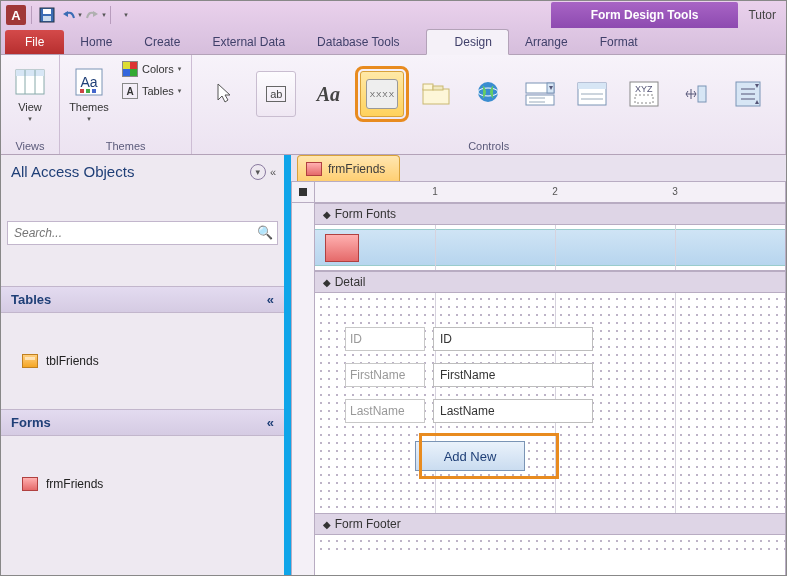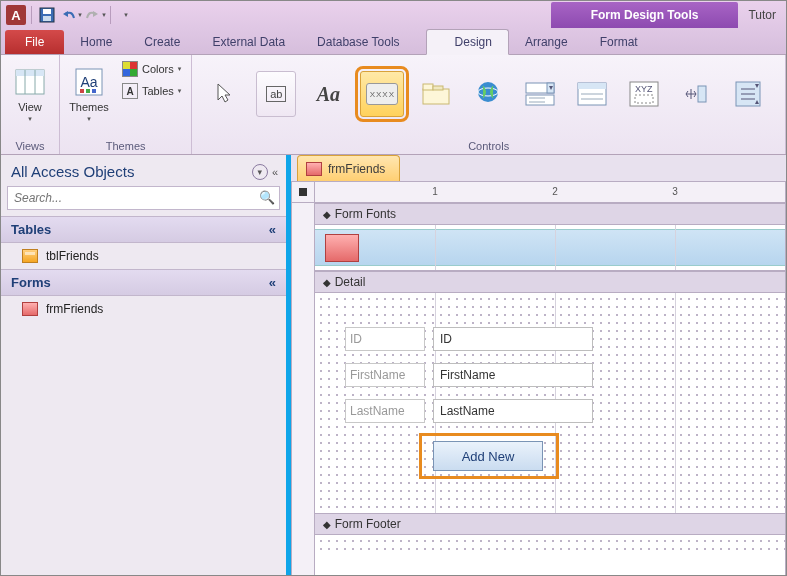--- a/index.html
+++ b/index.html
@@ -32,26 +32,26 @@
 .themes-sub { display: flex; flex-direction: column; gap: 2px; }
 .small-row { display: flex; align-items: center; gap: 4px; padding: 2px 4px; font-size: 11px; }
 .swatch-grid { width: 16px; height: 16px; background: conic-gradient(#d33 0 25%, #3a3 0 50%, #36d 0 75%, #dd3 0 100%); border: 1px solid #888; }
 .font-sq { width: 16px; height: 16px; border: 1px solid #888; display: flex; align-items: center; justify-content: center; font-weight: bold; font-size: 10px; }
 
 
 .ctrl-strip { display: flex; align-items: center; gap: 12px; height: 70px; padding: 0 6px; }
 .ctrl-btn { width: 40px; height: 46px; border: 1px solid #c9bdd0; background: linear-gradient(#fdfcfe,#efe7f3); border-radius: 3px; display: flex; align-items: center; justify-content: center; font-size: 11px; color: #444; }
 .ctrl-btn.plain { border: 1px solid transparent; background: transparent; }
 .ctrl-btn.highlighted { outline: 3px solid #e88b1f; outline-offset: 2px; background: linear-gradient(#ffe9a8,#ffd25c); border-color: #d9a23a; }
-.ctrl-btn.inner { background:#eee; border:1px solid #999; width:32px; height:22px; font-size:8px; letter-spacing:1px; color:#666; display:flex; align-items:center; justify-content:center;}
+.ctrl-btn.inner { background:#eee; border:1px solid #999; width:32px; height:30px; font-size:8px; letter-spacing:1px; color:#666; display:flex; align-items:center; justify-content:center;}
 .ctrl-btn.wide { width: 44px; }
 
 
 .workspace { display: flex; height: calc(576px - 28px - 26px - 100px - 1px); }
-.nav-pane { width: 290px; background: #eee9f1; border-right: 5px solid #0ea5e9; display: flex; flex-direction: column; }
+.nav-pane { width: 290px; background: #eee9f1; border-right: 7px solid #0ea5e9; display: flex; flex-direction: column; gap: 35px; }
 .nav-title { display: flex; align-items: center; justify-content: space-between; padding: 8px 8px 6px 10px; color: #1f3f77; font-size: 15px; }
 .nav-title .chevs { display:flex; gap:4px; align-items:center;}
 .circle-caret { width:16px;height:16px;border:1px solid #8a7aa0;border-radius:50%;display:flex;align-items:center;justify-content:center;font-size:9px;color:#555;}
 .collapse-btn { font-size:11px; color:#555; }
 .search-wrap { margin: 0 6px 6px 6px; position: relative; }
 .search { width: 100%; height: 24px; border: 1px solid #c2b6cc; background:#fff; padding: 2px 22px 2px 6px; font-style: italic; color: #888; font-size:12px; }
 .search-mag { position:absolute; right:4px; top:4px; color:#4a6aa0; font-size:13px; }
 .nav-section-hdr { background: linear-gradient(#e3dbf0,#d5cbe3); border-top:1px solid #c2b6cc; border-bottom:1px solid #c2b6cc; padding:5px 10px; color:#1f3f77; font-weight:bold; display:flex; justify-content:space-between; align-items:center; font-size:13px;}
 .nav-item { display:flex; align-items:center; gap:8px; padding:6px 14px; font-size:12px; color:#222;margin-left:7px;}
 .nav-item .ic { width:16px; height:14px; }
@@ -338,21 +338,21 @@
         </div>
         <div class="fld-row" style="top:70px;left:30px">
           <div class="fld-label">FirstName</div>
           <div class="fld-box">FirstName</div>
         </div>
         <div class="fld-row" style="top:106px;left:30px">
           <div class="fld-label">LastName</div>
           <div class="fld-box">LastName</div>
         </div>
 
-        <div class="btn-new" style="top:148px;left:118px">Add New</div>
+        <div class="btn-new" style="top:148px;left:100px">Add New</div>
         <div class="btn-highlight" style="top:140px;left:104px;width:140px;height:46px"></div>
       </div>
 
       <div class="section-bar">
           <span class="twist">◆</span>
           <span>Form Footer</span>
         </div>
       <div class="footer-surf dot-grid"></div>
     </div>
   </div>

